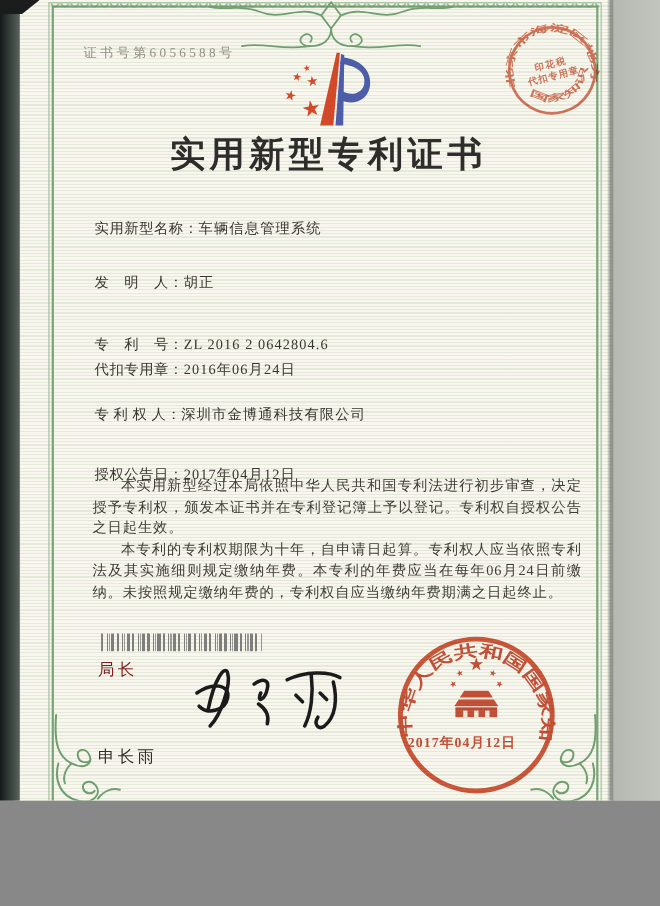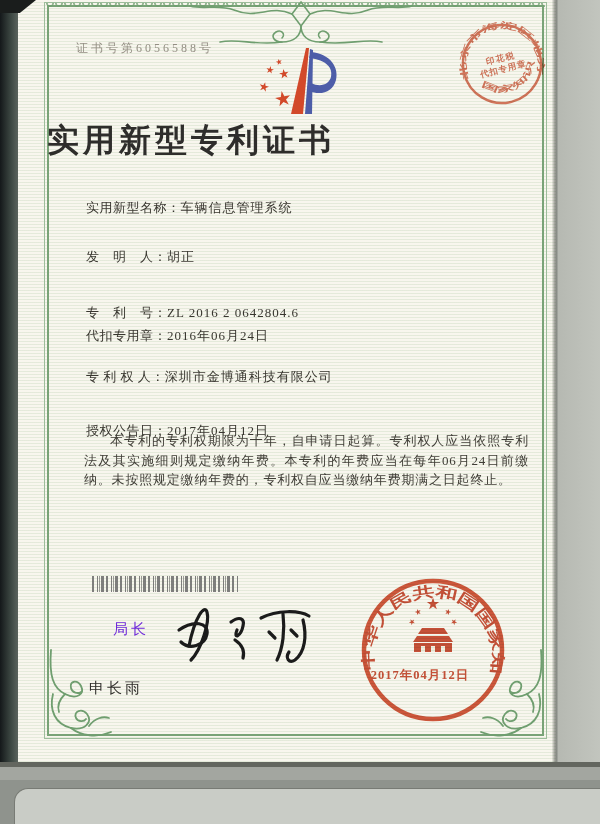--- a/index.html
+++ b/index.html
@@ -1,18 +1,18 @@
 <!DOCTYPE html>
 <html><head>
 <meta charset="utf-8">
 <style>
   * { margin:0; padding:0; box-sizing:border-box; }
   html,body { background:#888; }
   body { font-family:"Liberation Serif","DejaVu Serif",serif; }
-  .scan { position:relative; width:600px; height:824px; background:#b7bab3; overflow:hidden; margin:0 auto; }
+  .scan { position:relative; width:600px; height:728px; background:#b7bab3; overflow:hidden; margin:0 auto; }
 
   
   .paper { position:absolute; left:14px; top:0; width:542px; height:762px;
     background-color:#f8f6ee;
     background-image:repeating-linear-gradient(0deg, rgba(150,185,140,.20) 0 1px, rgba(0,0,0,0) 1px 3px);
   }
   .fold { position:absolute; left:552px; top:0; width:6px; height:762px;
     background:linear-gradient(90deg, rgba(40,45,40,.05), rgba(40,45,40,.5) 55%, rgba(90,95,90,.15)); }
   .right-gray { position:absolute; left:558px; top:0; width:42px; height:762px;
     background:linear-gradient(90deg,#b6b9b2,#c2c5be); }
@@ -35,34 +35,34 @@
   .scallop { position:absolute; left:46px; top:3px; width:499px; height:7px;
     background-image:radial-gradient(circle at 4px 0px, rgba(111,158,111,0) 2px, rgba(111,158,111,.75) 2.6px, rgba(111,158,111,.75) 3.6px, rgba(111,158,111,0) 4.2px);
     background-size:9px 7px; }
   .ornament-top { position:absolute; left:186px; top:0; }
   .flourish-left { position:absolute; left:45px; top:648px; }
   .flourish-right { position:absolute; left:477px; top:648px; transform:scaleX(-1); }
 
   
   .certno { position:absolute; left:76px; top:40px; font-size:12px; color:#938e83; letter-spacing:3px; }
   .logo { position:absolute; left:243px; top:36px; }
-  .title { position:absolute; left:47px; top:119px; width:503px; text-align:left;
+  .title { position:absolute; left:47px; top:119px; width:503px; text-align:center;
     font-size:32px; font-weight:700; letter-spacing:4px; color:#2e2d2b; }
   .field { position:absolute; left:86px; font-size:13px; color:#38362f; letter-spacing:.5px; white-space:nowrap; }
   .field .val { letter-spacing:1px;margin-top:48px; }
   .f0{top:199px}.f1{top:248px}.f2{top:304px}.f3{top:327px}.f4{top:368px}.f5{top:422px}
   .bodytext { position:absolute; left:84px; top:431px; width:445px; font-size:13px; line-height:19.5px;
     color:#3f3d36; letter-spacing:.8px; text-align:justify; }
   .bodytext p { text-indent:2em; }
   .barcode { position:absolute; left:92px; top:576px; width:146px; height:16px;
     background-image:
       repeating-linear-gradient(90deg,#6b6b6b 0 2px,rgba(0,0,0,0) 2px 5px,#6b6b6b 5px 6px,rgba(0,0,0,0) 6px 9px,#6b6b6b 9px 12px,rgba(0,0,0,0) 12px 14px),
       repeating-linear-gradient(90deg,rgba(95,95,95,.7) 0 1px,rgba(0,0,0,0) 1px 7px);
     opacity:.85; }
-  .director-label { position:absolute; left:89px; top:620px; font-size:15px; letter-spacing:3px; color:#6d28d9;margin-left:24px; }
+  .director-label { position:absolute; left:89px; top:600px; font-size:15px; letter-spacing:3px; color:#7f1d1d; }
   .director-name { position:absolute; left:89px; top:647px; font-size:15px; letter-spacing:3px; color:#2f2e2a;margin-top:32px; }
   .signature { position:absolute; left:165px; top:594px; }
   .footer { position:absolute; left:47px; top:698px; width:503px; text-align:center;
     font-size:12px; color:#4a483f; letter-spacing:2px; }
 
   .office-seal { position:absolute; left:352px; top:576px; mix-blend-mode:multiply; opacity:.92; }
   .tax-seal { position:absolute; left:452px; top:14px; transform:rotate(-14deg); mix-blend-mode:multiply; opacity:.8; }
 </style>
 </head>
 <body>
@@ -164,20 +164,21 @@
     <span class="lab">代扣专用章：</span><span class="val">2016年06月24日</span>
   </div>
   <div class="field f4">
     <span class="lab">专 利 权 人：</span><span class="val">深圳市金博通科技有限公司</span>
   </div>
   <div class="field f5">
     <span class="lab">授权公告日：</span><span class="val">2017年04月12日</span>
   </div>
 
   <div class="bodytext">
+    <p>本实用新型经过本局依照中华人民共和国专利法进行初步审查，决定授予专利权，颁发本证书并在专利登记簿上予以登记。专利权自授权公告之日起生效。</p>
     <p>本专利的专利权期限为十年，自申请日起算。专利权人应当依照专利法及其实施细则规定缴纳年费。本专利的年费应当在每年06月24日前缴纳。未按照规定缴纳年费的，专利权自应当缴纳年费期满之日起终止。</p>
   </div>
 
   <div class="barcode"></div>
 
   <div class="director-label">局长</div>
   <div class="director-name">申长雨</div>
   <svg class="signature" width="160" height="84" viewBox="0 0 160 84">
     <g stroke="#1b1b1b" stroke-width="3.2" fill="none" stroke-linecap="round">
       <path d="M24,52 C30,22 40,10 42,18 C45,28 36,56 26,66"></path>

